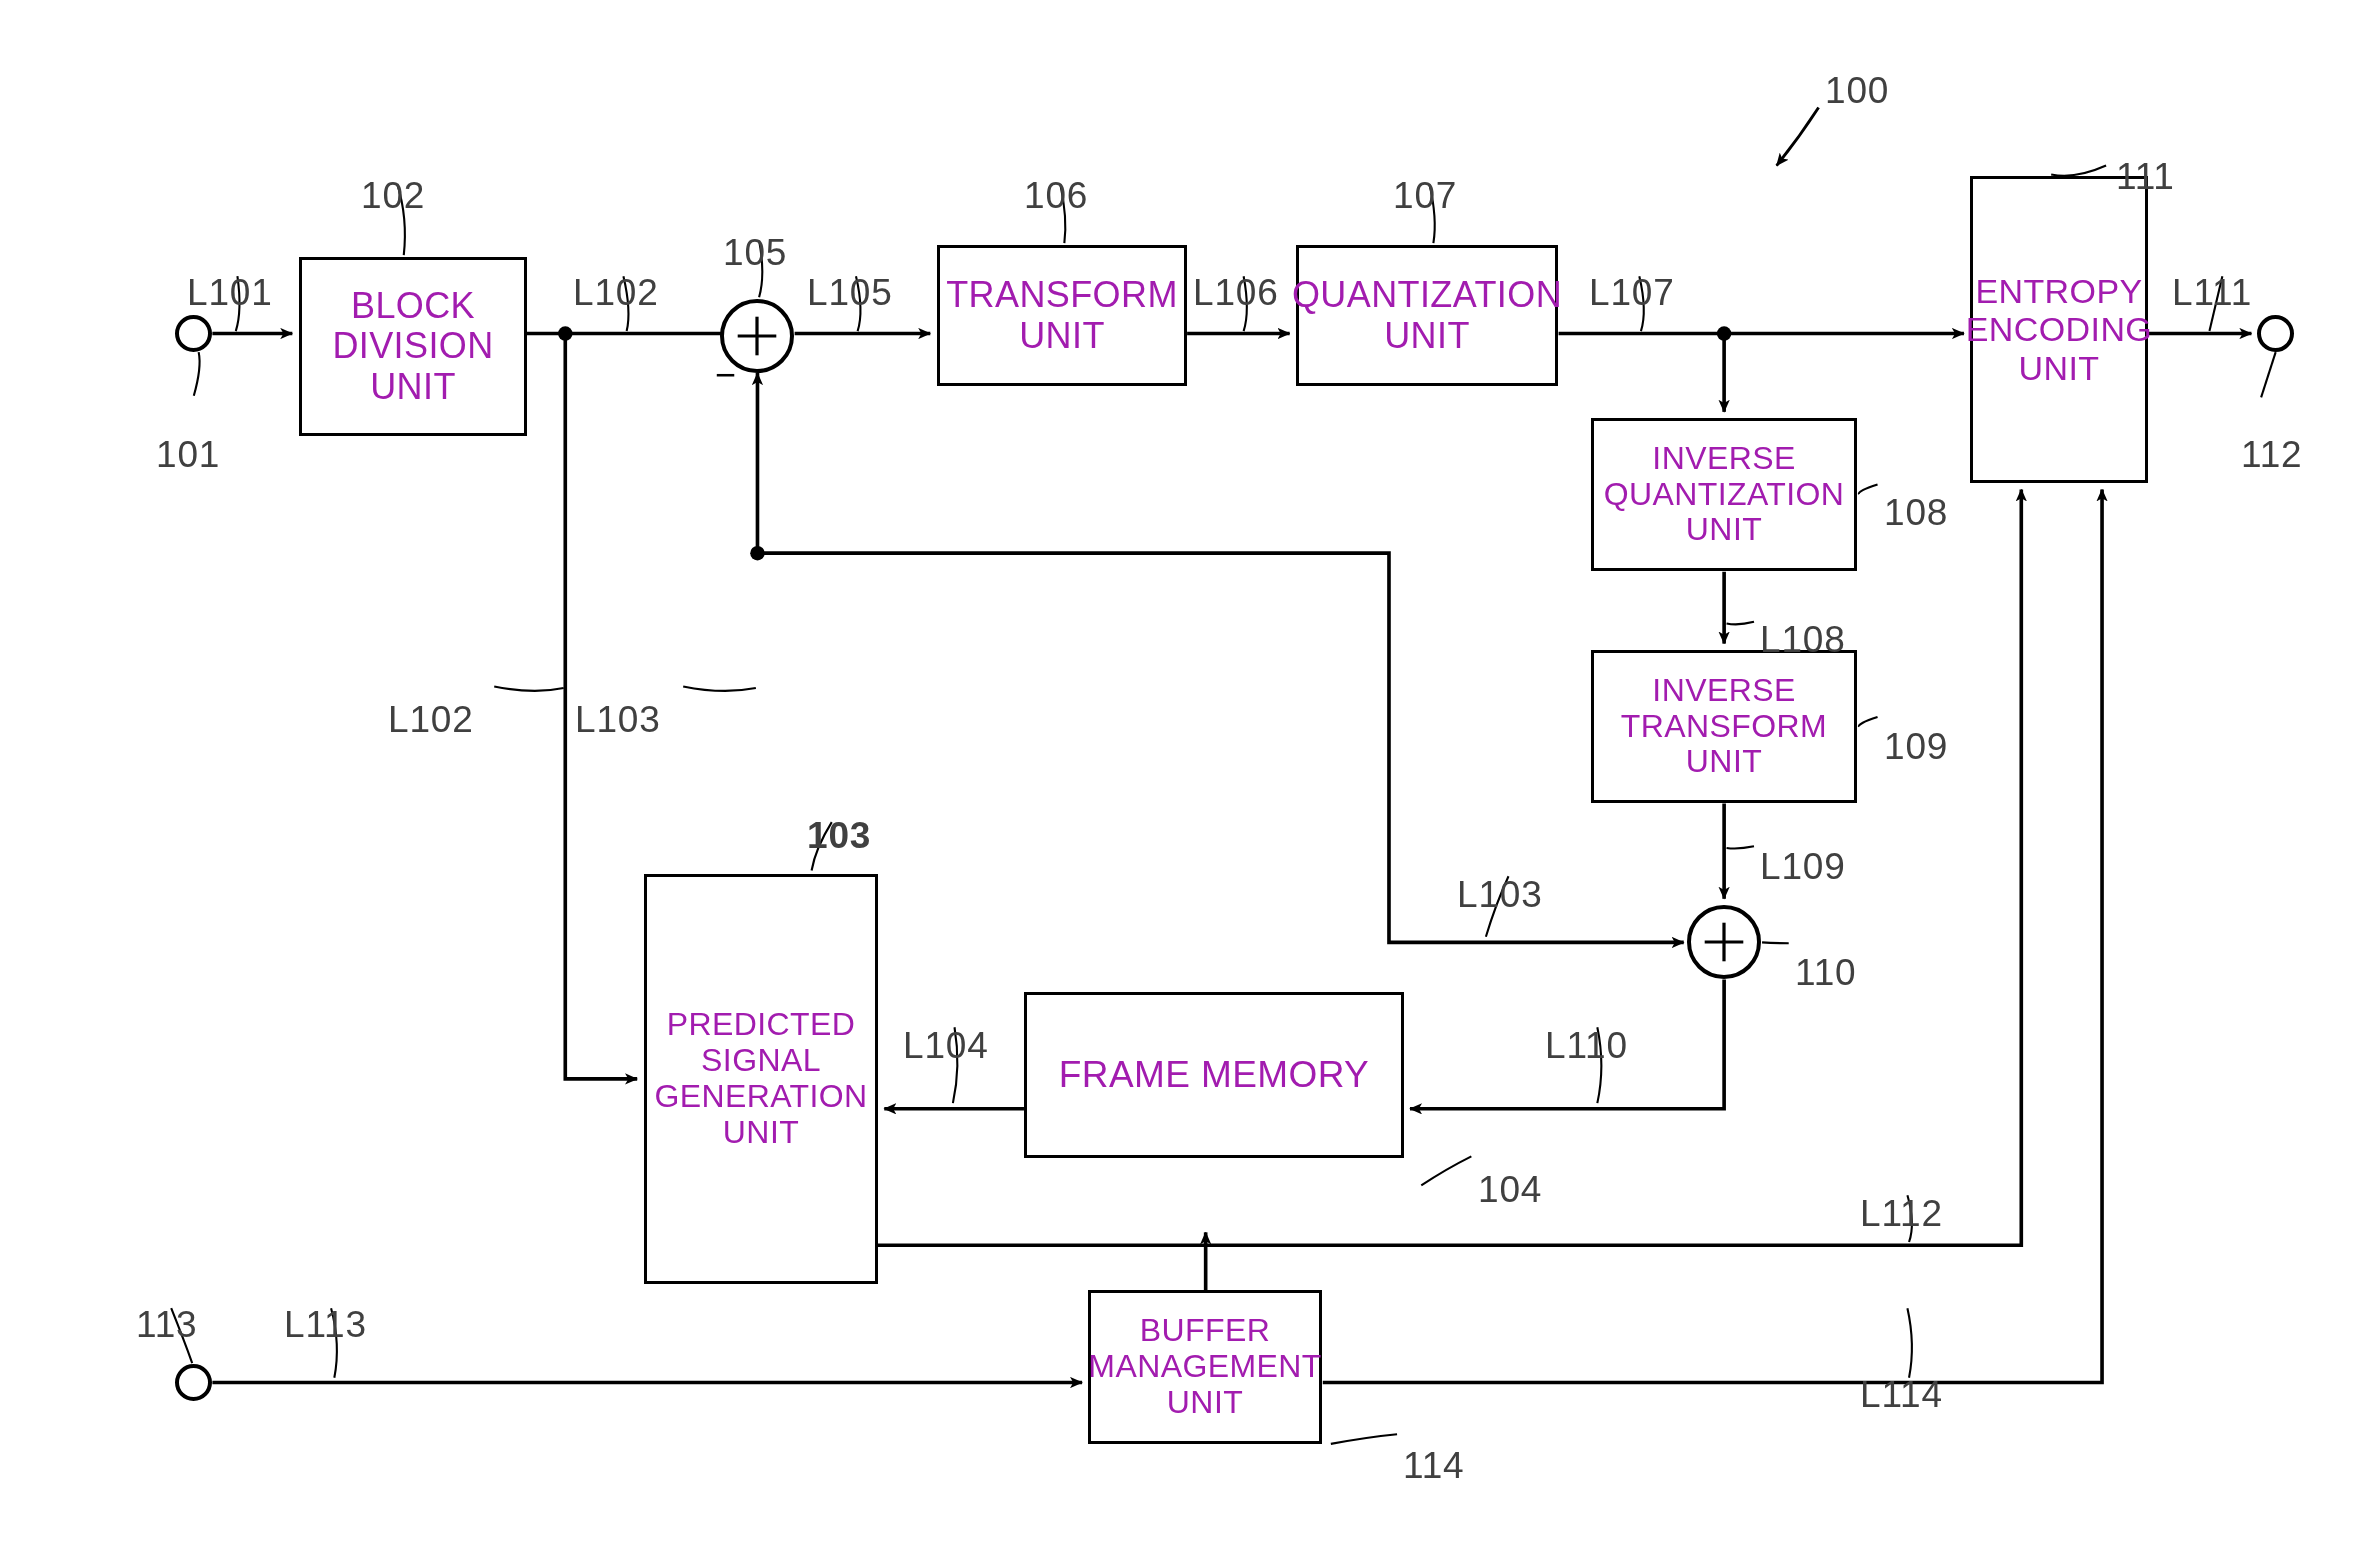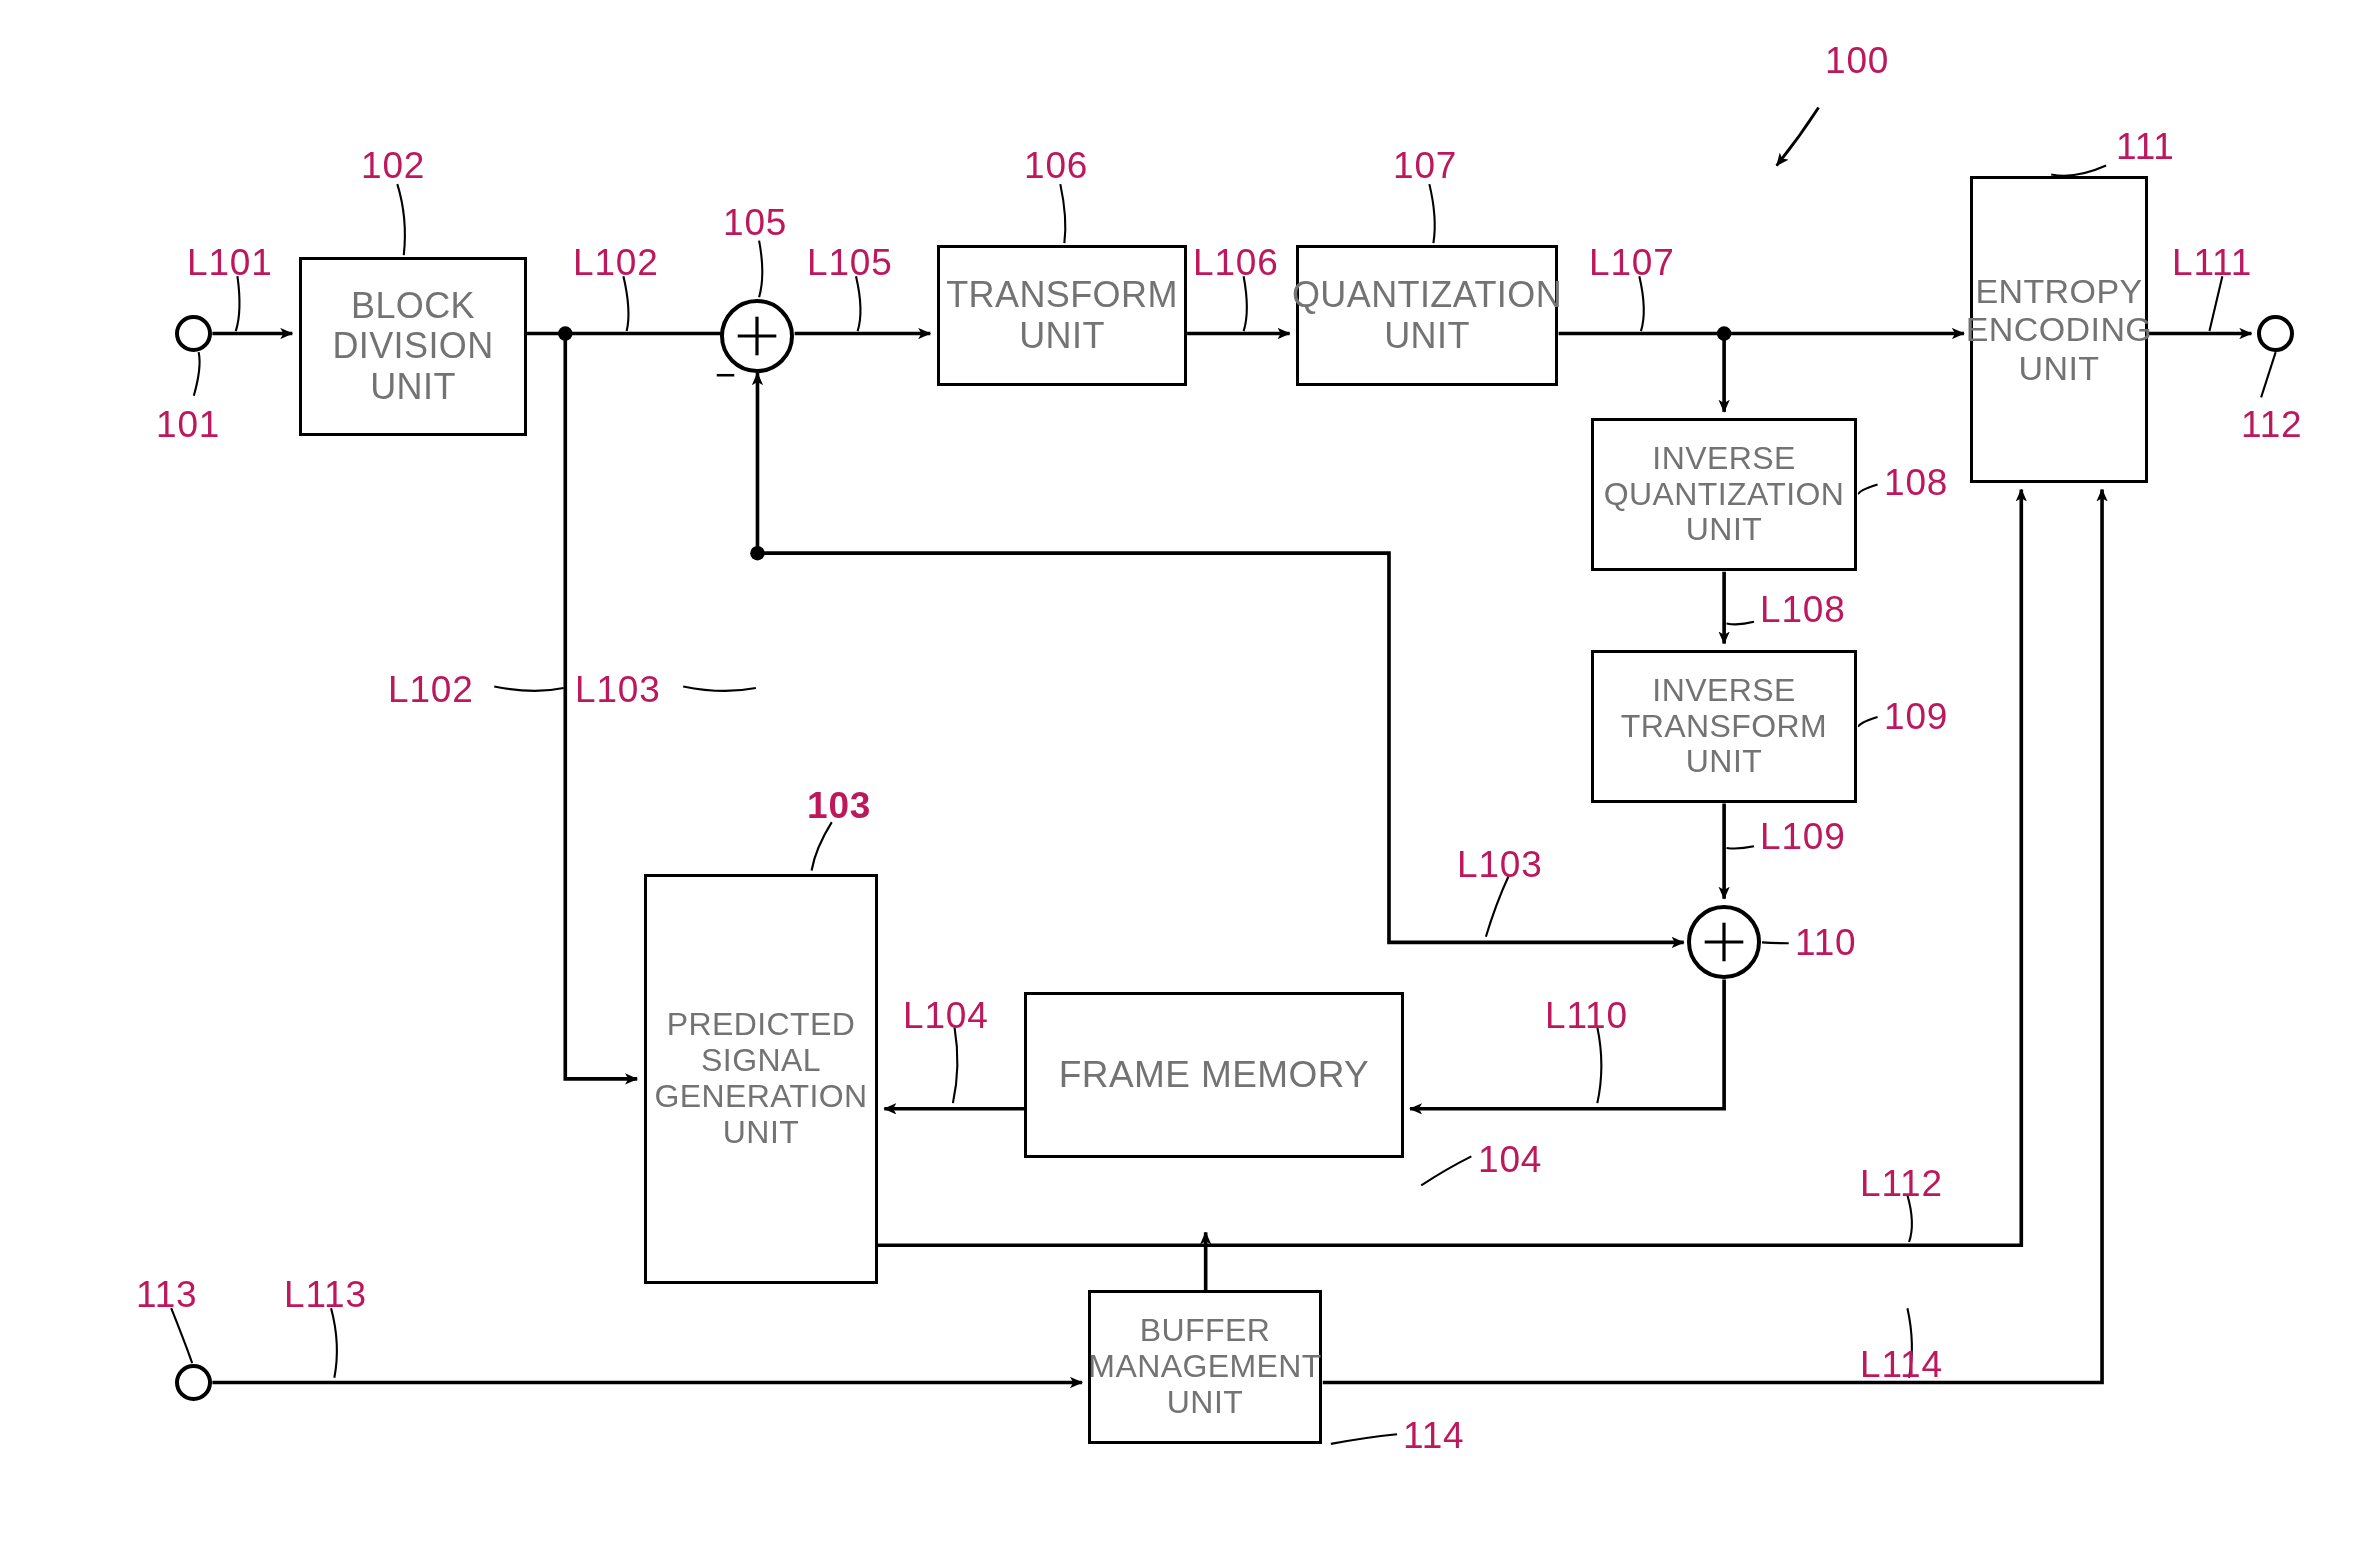--- a/index.html
+++ b/index.html
@@ -25,35 +25,36 @@
   
   .unit-box {
     position: absolute;
     border: 3.2px solid #000;
     background: #fff;
     box-sizing: border-box;
     display: flex;
     align-items: center;
     justify-content: center;
     text-align: center;
-    color: #737373;
+    color: #a21caf;
     line-height: 1.12;
     letter-spacing: 0.4px;
   }
   .unit-box .box-label {
     display: block;
     white-space: pre-line;
     padding: 0 1.6px;
   }
   
   .ref-num, .line-label {
     position: absolute;
-    color: #be185d;
+    color: #404040;
     white-space: nowrap;
     letter-spacing: 0.8px;
+    margin-top: 30px;
   }
   .ref-num { font-size: 37px; }
   .line-label { font-size: 37px; }
   .op-sign {
     position: absolute;
     color: #000;
     font-size: 36px;
     font-weight: 500;
     line-height: 1;
   }

